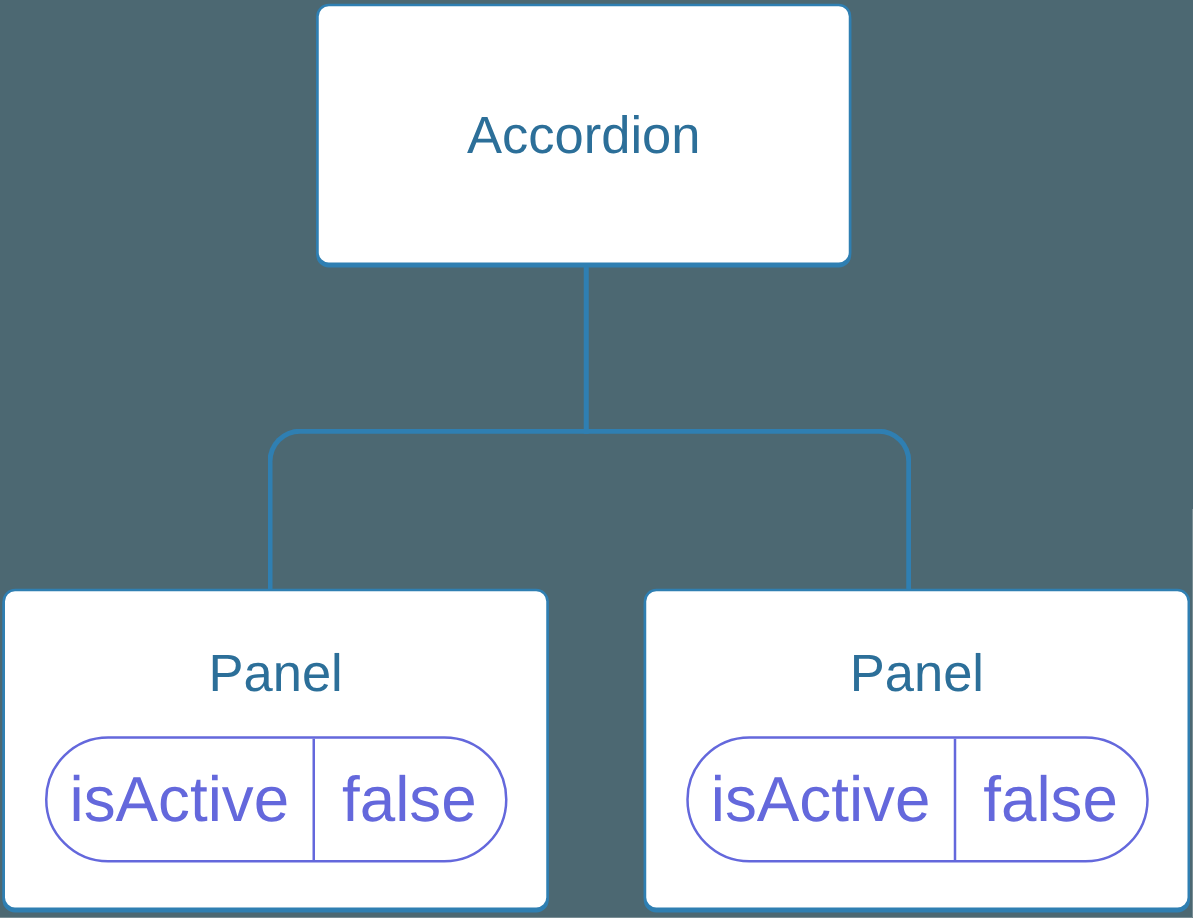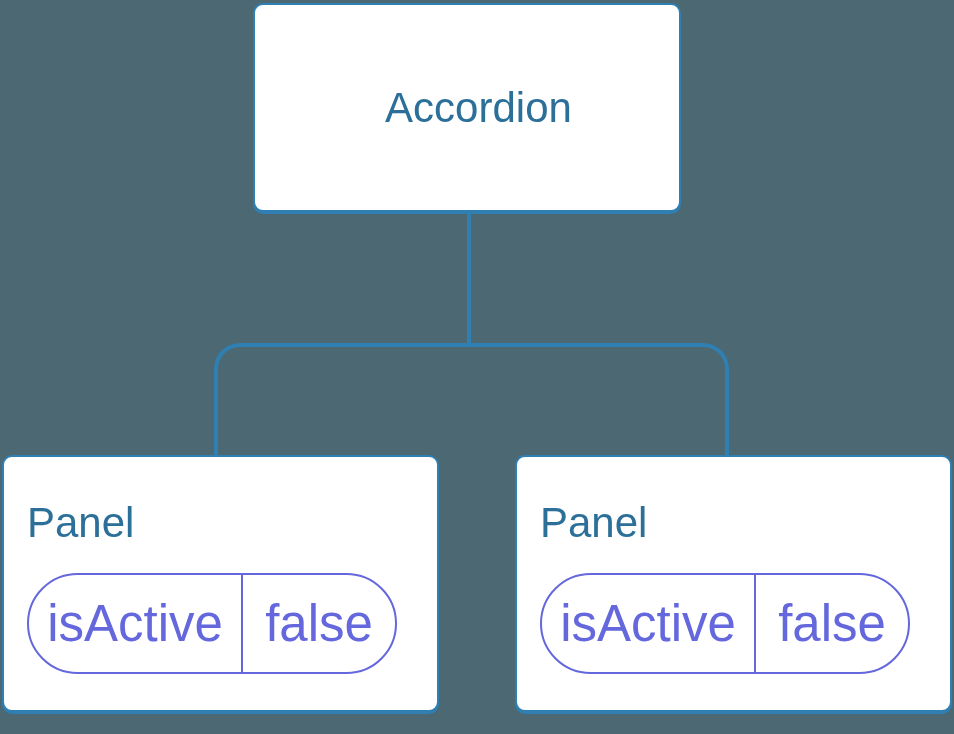--- a/index.html
+++ b/index.html
@@ -37,44 +37,43 @@
     border: 4px solid var(--connector);
     border-bottom: none;
     border-radius: 26px 26px 0 0;
   }
   .node {
     position: absolute;
     background: var(--node_fill);
     border: 2px solid var(--node_border);
     border-radius: 10px;
     box-shadow: 0 2px 0 var(--node_border);
-    padding-left: 23px;
   }
   .node--accordion {
     left: 253px;
     top: 3px;
     width: 428px;
     height: 209px;
     display: flex;
     align-items: center;
     justify-content: center;
   }
   .node-label {
     font-size: 42px;
     line-height: 48px;
     font-weight: 400;
     color: var(--node_label);
   }
   .node--panel {
-    top: 455px;
+    top: 471px;
     width: 437px;
     height: 257px;
     display: flex;
     flex-direction: column;
-    align-items: flex-start;
+    align-items: center;
   }
   .node--panel-left { left: 2px; }
   .node--panel-right { left: 515px; }
   .node--panel .node-label { margin-top: 42px; }
   .state-pill {
     margin-top: 26px;
     width: 370px;
     height: 101px;
     border: 2px solid var(--state_accent);
     border-radius: 52px;

